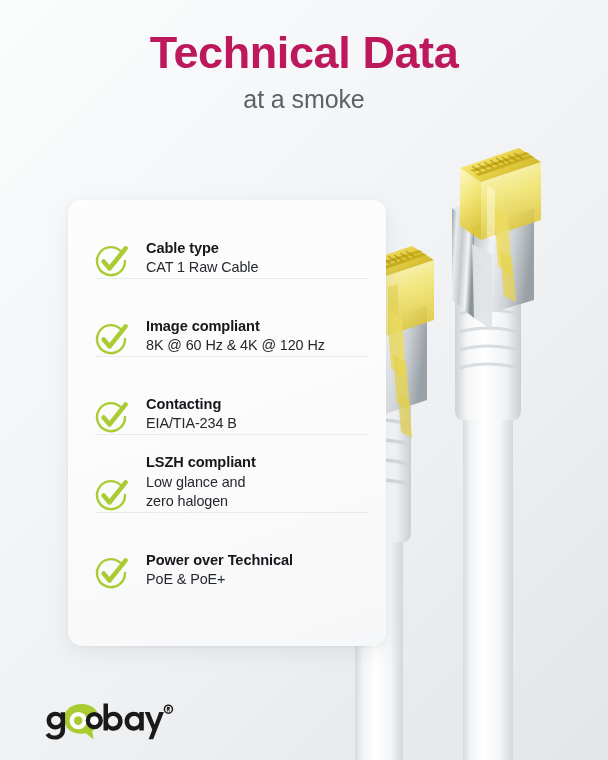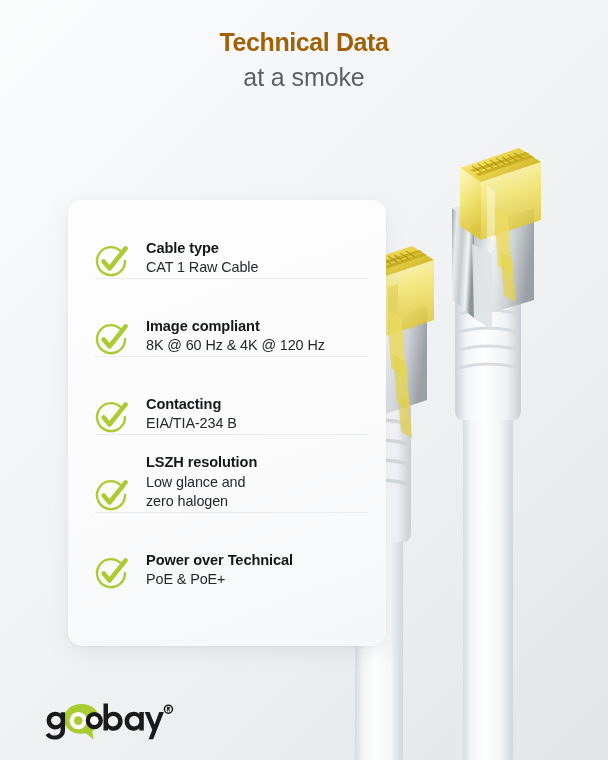--- a/index.html
+++ b/index.html
@@ -11,24 +11,24 @@
   body {
     position:relative;
     background:
       linear-gradient(135deg, #fbfcfc 0%, #f5f6f8 32%, #eef0f2 62%, #e2e6e9 100%);
   }
 
   
   .header { position:absolute; top:0; left:0; width:608px; text-align:center; }
   .title {
     margin-top:28px;
-    font-size:25px;
+    font-size:45px;
     font-weight:bold;
     letter-spacing:-0.4px;
-    color:#a16207;
+    color:#be185d;
     line-height:1.12;
   }
   .subtitle {
     margin-top:7px;
     font-size:25px;
     font-weight:normal;
     color:#5c6168;
     letter-spacing:-0.1px;
   }
 
@@ -279,21 +279,21 @@
     </div>
 
     <div class="row">
       <span class="row-icon">
         <svg width="34" height="34" viewBox="0 0 34 34">
           <path d="M25.2 6.6A14 14 0 1 0 30 17" fill="none" stroke="#aacc33" stroke-width="2.4" stroke-linecap="round"></path>
           <path d="M8.6 17.4 L14.6 24.4 L30.6 4.4" fill="none" stroke="#aacc33" stroke-width="4.6" stroke-linecap="round" stroke-linejoin="round"></path>
         </svg>
       </span>
       <span class="row-text">
-        <div class="row-title">LSZH resolution</div>
+        <div class="row-title">LSZH compliant</div>
         <div class="row-value">Low glance and</div>
         <div class="row-value">zero halogen</div>
       </span>
     </div>
 
     <div class="row">
       <span class="row-icon">
         <svg width="34" height="34" viewBox="0 0 34 34">
           <path d="M25.2 6.6A14 14 0 1 0 30 17" fill="none" stroke="#aacc33" stroke-width="2.4" stroke-linecap="round"></path>
           <path d="M8.6 17.4 L14.6 24.4 L30.6 4.4" fill="none" stroke="#aacc33" stroke-width="4.6" stroke-linecap="round" stroke-linejoin="round"></path>

